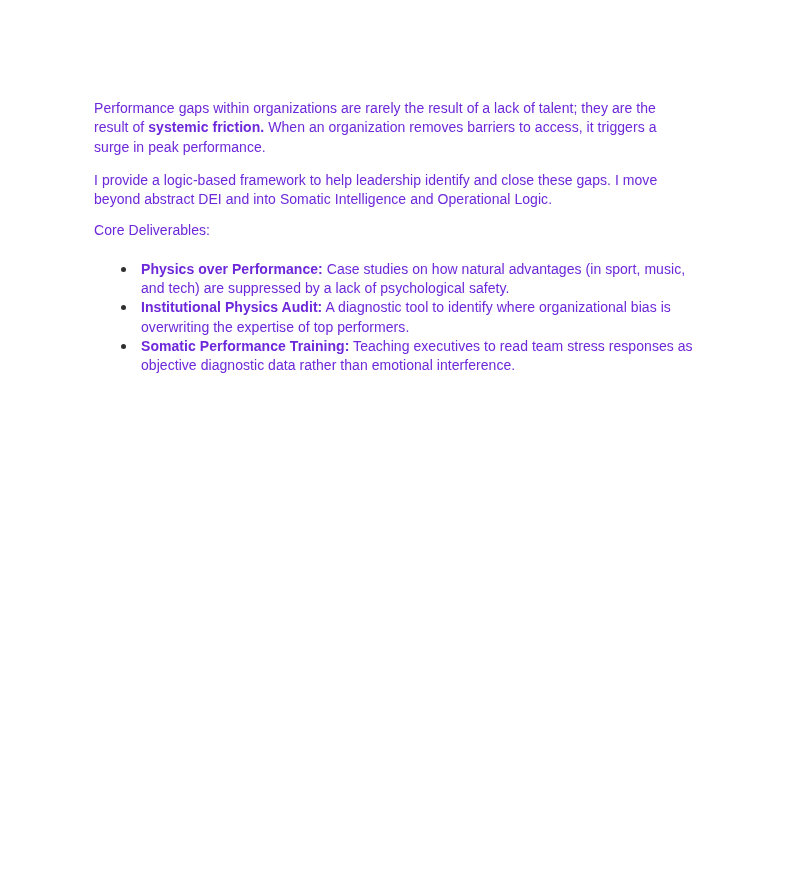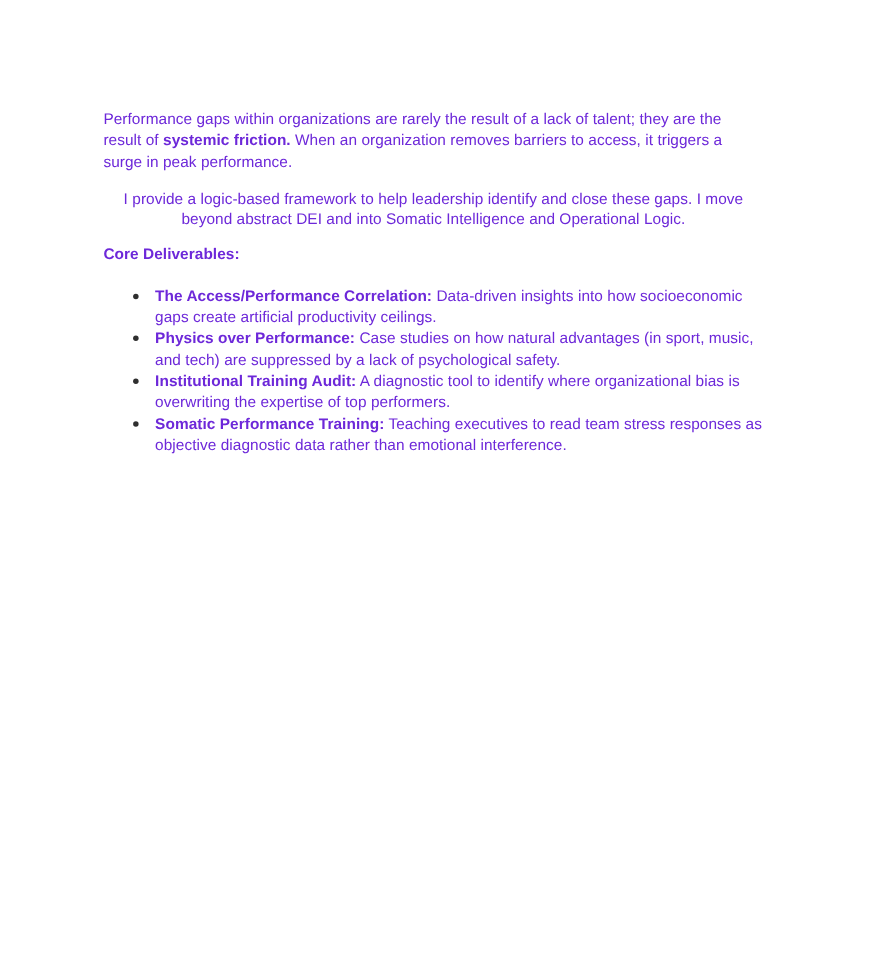--- a/index.html
+++ b/index.html
@@ -22,25 +22,24 @@
     font-size: 14px;
     line-height: 19.3px;
     color: #6d28d9;
     letter-spacing: 0.05px;
   }
   .para {
     margin: 0 0 14px 0;
   }
   .para-framework {
     margin: 0 0 12px 0;
-    text-align: center;
   }
   .heading {
     margin: 0 0 19px 0;
-    font-weight: 700;
+    font-weight: 400;
     font-size: 14px;
     line-height: 19.3px;
   }
   .bold {
     font-weight: 700;
   }
   ul.deliverables {
     list-style: none;
     margin: 0;
     padding: 0;
@@ -68,26 +67,23 @@
   <p class="para">
     <span>Performance gaps within organizations are rarely the result of a lack of talent; they are the result of </span><span class="bold">systemic friction.</span><span> When an organization removes barriers to access, it triggers a surge in peak performance.</span>
   </p>
 
   <p class="para para-framework">I provide a logic-based framework to help leadership identify and close these gaps. I move beyond abstract DEI and into Somatic Intelligence and Operational Logic.</p>
 
   <p class="heading">Core Deliverables:</p>
 
   <ul class="deliverables">
     <li>
-      <span class="bullet-dot"></span><span class="bold">The Access/Performance Correlation:</span><span> Data-driven insights into how socioeconomic gaps create artificial productivity ceilings.</span>
-    </li>
-    <li>
       <span class="bullet-dot"></span><span class="bold">Physics over Performance:</span><span> Case studies on how natural advantages (in sport, music, and tech) are suppressed by a lack of psychological safety.</span>
     </li>
     <li>
-      <span class="bullet-dot"></span><span class="bold">Institutional Training Audit:</span><span> A diagnostic tool to identify where organizational bias is overwriting the expertise of top performers.</span>
+      <span class="bullet-dot"></span><span class="bold">Institutional Physics Audit:</span><span> A diagnostic tool to identify where organizational bias is overwriting the expertise of top performers.</span>
     </li>
     <li>
       <span class="bullet-dot"></span><span class="bold">Somatic Performance Training:</span><span> Teaching executives to read team stress responses as objective diagnostic data rather than emotional interference.</span>
     </li>
   </ul>
 
 </div>
 
 </body></html>

